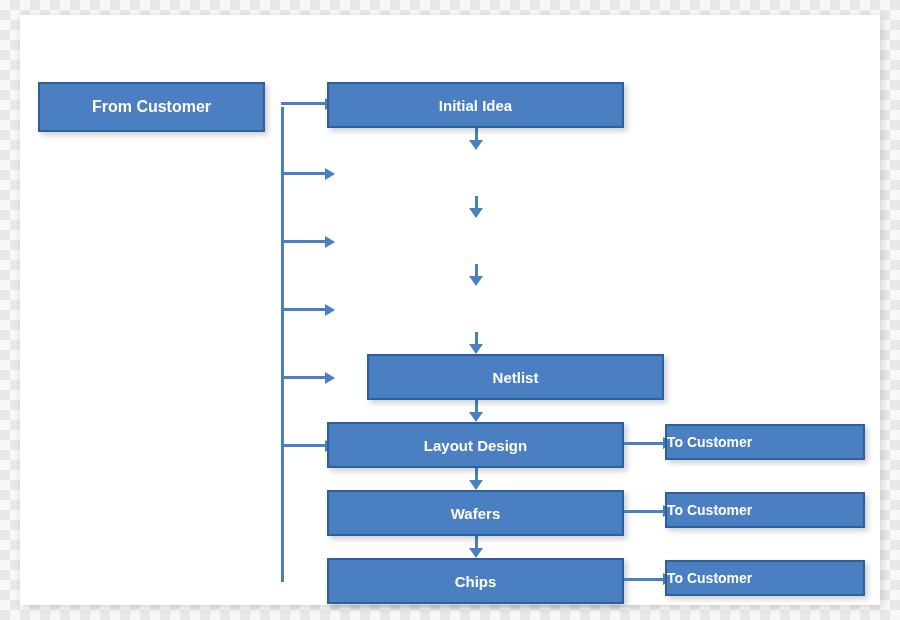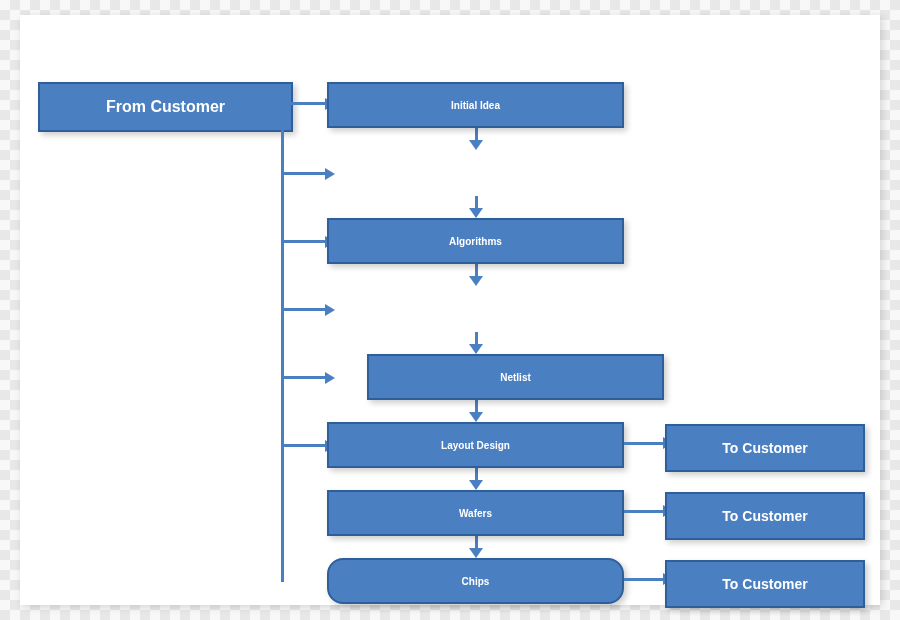--- a/index.html
+++ b/index.html
@@ -29,21 +29,21 @@
       height: 590px;
       background: white;
       box-shadow: 2px 2px 8px rgba(0,0,0,0.15);
     }
 
     
     .from-customer-box {
       position: absolute;
       left: 18px;
       top: 67px;
-      width: 255px;
+      width: 227px;
       height: 50px;
       background: #4a7fc1;
       border: 2px solid #2e5f9a;
       display: flex;
       align-items: center;
       justify-content: center;
       box-shadow: 3px 3px 6px rgba(0,0,0,0.2);
     }
 
     .from-customer-box span {
@@ -61,35 +61,35 @@
       background: #4a7fc1;
       border: 2px solid #2e5f9a;
       display: flex;
       align-items: center;
       justify-content: center;
       box-shadow: 3px 3px 6px rgba(0,0,0,0.2);
     }
 
     .flow-box span {
       color: white;
-      font-size: 10px;
+      font-size: 15px;
       font-weight: bold;
     }
 
     
     .to-customer-box {
       position: absolute;
       left: 645px;
       width: 200px;
-      height: 48px;
+      height: 36px;
       background: #4a7fc1;
       border: 2px solid #2e5f9a;
       display: flex;
       align-items: center;
-      justify-content: center;
+      justify-content: flex-start;
       box-shadow: 3px 3px 6px rgba(0,0,0,0.2);
     }
 
     .to-customer-box span {
       color: white;
       font-size: 14px;
       font-weight: bold;
     }
 
     
@@ -204,33 +204,30 @@
   </div>
 
   <div class="arrow-down" style="position:absolute; left:449px; top:521px;">
     <div class="arrow-down-line" style="height:12px;"></div>
     <div class="arrow-down-head"></div>
   </div>
 
   <div class="flow-box" style="top:67px;">
     <span>Initial Idea</span>
   </div>
-  <div class="flow-box" style="top:203px;">
-    <span>Algorithms</span>
-  </div>
   <div class="flow-box" style="top:339px;margin-left:40px;">
     <span>Netlist</span>
   </div>
   <div class="flow-box" style="top:407px;">
     <span>Layout Design</span>
   </div>
   <div class="flow-box" style="top:475px;">
     <span>Wafers</span>
   </div>
-  <div class="flow-box" style="top:543px;border-radius:16px;">
+  <div class="flow-box" style="top:543px;">
     <span>Chips</span>
   </div>
 
   <div style="position:absolute; left:604px; top:427px; width:41px; height:3px; background:#4a7fc1;">
     <div style="position:absolute; right:-8px; top:-5px; width:0; height:0;
                 border-top:6px solid transparent; border-bottom:6px solid transparent;
                 border-left:10px solid #4a7fc1;"></div>
   </div>
 
   <div style="position:absolute; left:604px; top:495px; width:41px; height:3px; background:#4a7fc1;">

